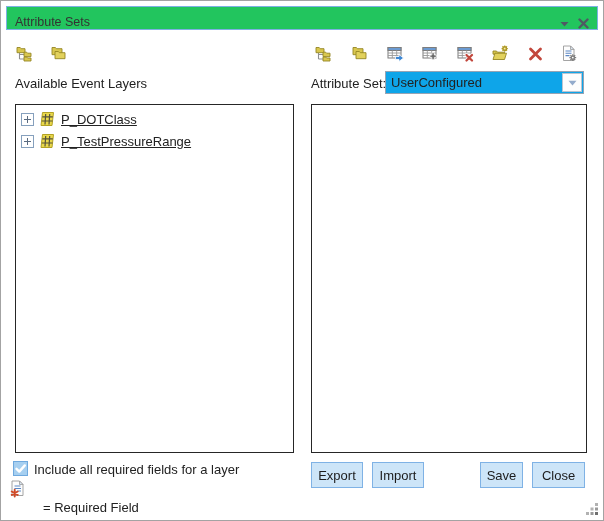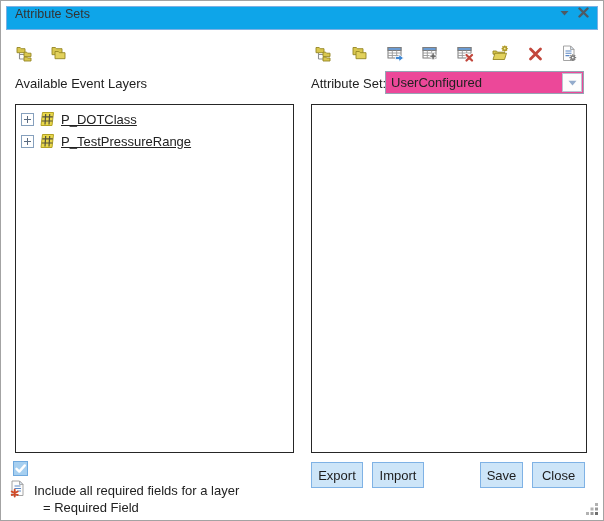--- a/index.html
+++ b/index.html
@@ -8,37 +8,37 @@
     background:#ffffff;
     font-family:"Liberation Sans", sans-serif;
     color:#222;overflow:hidden;
     box-sizing:border-box;border:1px solid #a3a3a3;
   }
   .abs{position:absolute;}
 
   
   .titlebar{
     left:5px;top:5px;width:592px;height:24px;
-    background:#0ea5e9;border:1px solid #7db0e3;
-    box-sizing:border-box;display:flex;align-items:flex-start;
+    background:#22c55e;border:1px solid #7db0e3;
+    box-sizing:border-box;display:flex;align-items:flex-end;
   }
   .titlebar .title{padding-left:8px;font-size:12.5px;color:#333;}
   .tb-controls{margin-left:auto;display:flex;align-items:center;gap:9px;padding-right:8px;}
   .tb-btn{display:flex;align-items:center;justify-content:center;cursor:default;}
 
   
   .tool{width:17px;height:17px;top:44px;display:flex;align-items:center;justify-content:center;}
 
   
   .sec-label{font-size:13px;color:#222;top:75px;}
 
   
   .combo{
     left:384px;top:70px;width:199px;height:23px;
-    border:1px solid #96a4b4;box-sizing:border-box;background:#ec4899;
+    border:1px solid #96a4b4;box-sizing:border-box;background:#0ea5e9;
     display:flex;align-items:center;
   }
   .combo-text{flex:1;font-size:13px;padding-left:5px;white-space:nowrap;overflow:hidden;}
   .combo-btn{
     width:20px;height:19px;margin:1px;box-sizing:border-box;
     border:1px solid #bac4d1;background:#fdfdfd;
     display:flex;align-items:center;justify-content:center;
   }
 
   
@@ -59,21 +59,21 @@
   .expander:after{top:2px;bottom:2px;left:5px;width:1px;}
   .tree-icon{width:16px;height:16px;flex:0 0 16px;margin-right:6px;}
   .tree-label{font-size:13px;white-space:nowrap;}
 
   
   .checkbox{
     left:12px;top:460px;width:15px;height:15px;box-sizing:border-box;
     background:#a6cff0;border:1px solid #6fa9de;
     display:flex;align-items:center;justify-content:center;
   }
-  .chk-label{left:33px;top:461px;font-size:13px;margin-top:21px;}
+  .chk-label{left:33px;top:461px;font-size:13px;}
   .legend-icon{left:9px;top:479px;width:15px;height:18px;}
   .legend-label{left:42px;top:483px;font-size:13px;margin-top:16px;}
 
   .btn{
     top:461px;height:26px;box-sizing:border-box;
     background:#cde5f8;border:1px solid #7fb2e5;
     font-size:13px;color:#1c1c1c;
     display:flex;align-items:center;justify-content:center;
     font-family:"Liberation Sans", sans-serif;
   }

